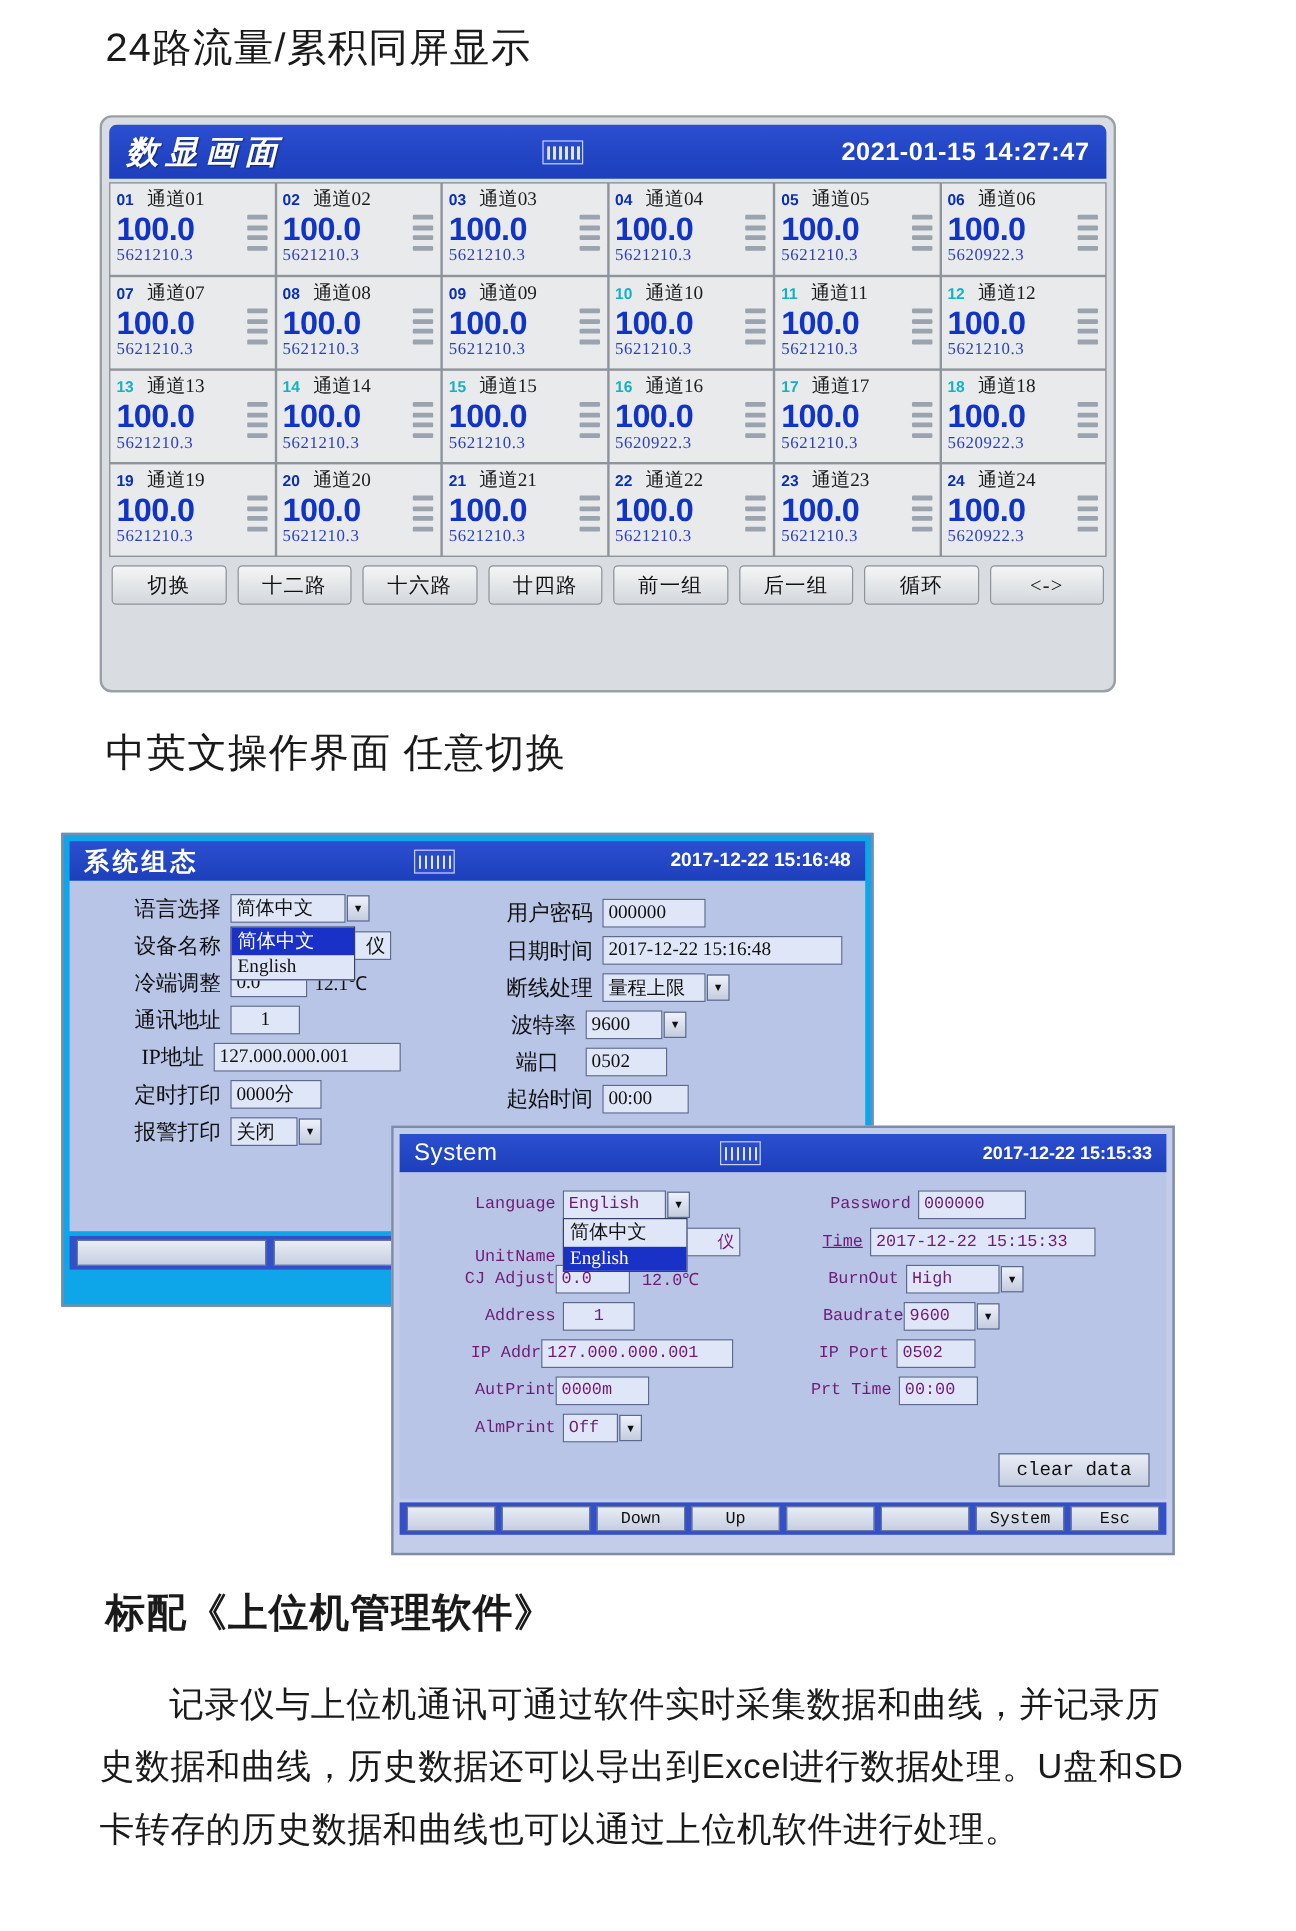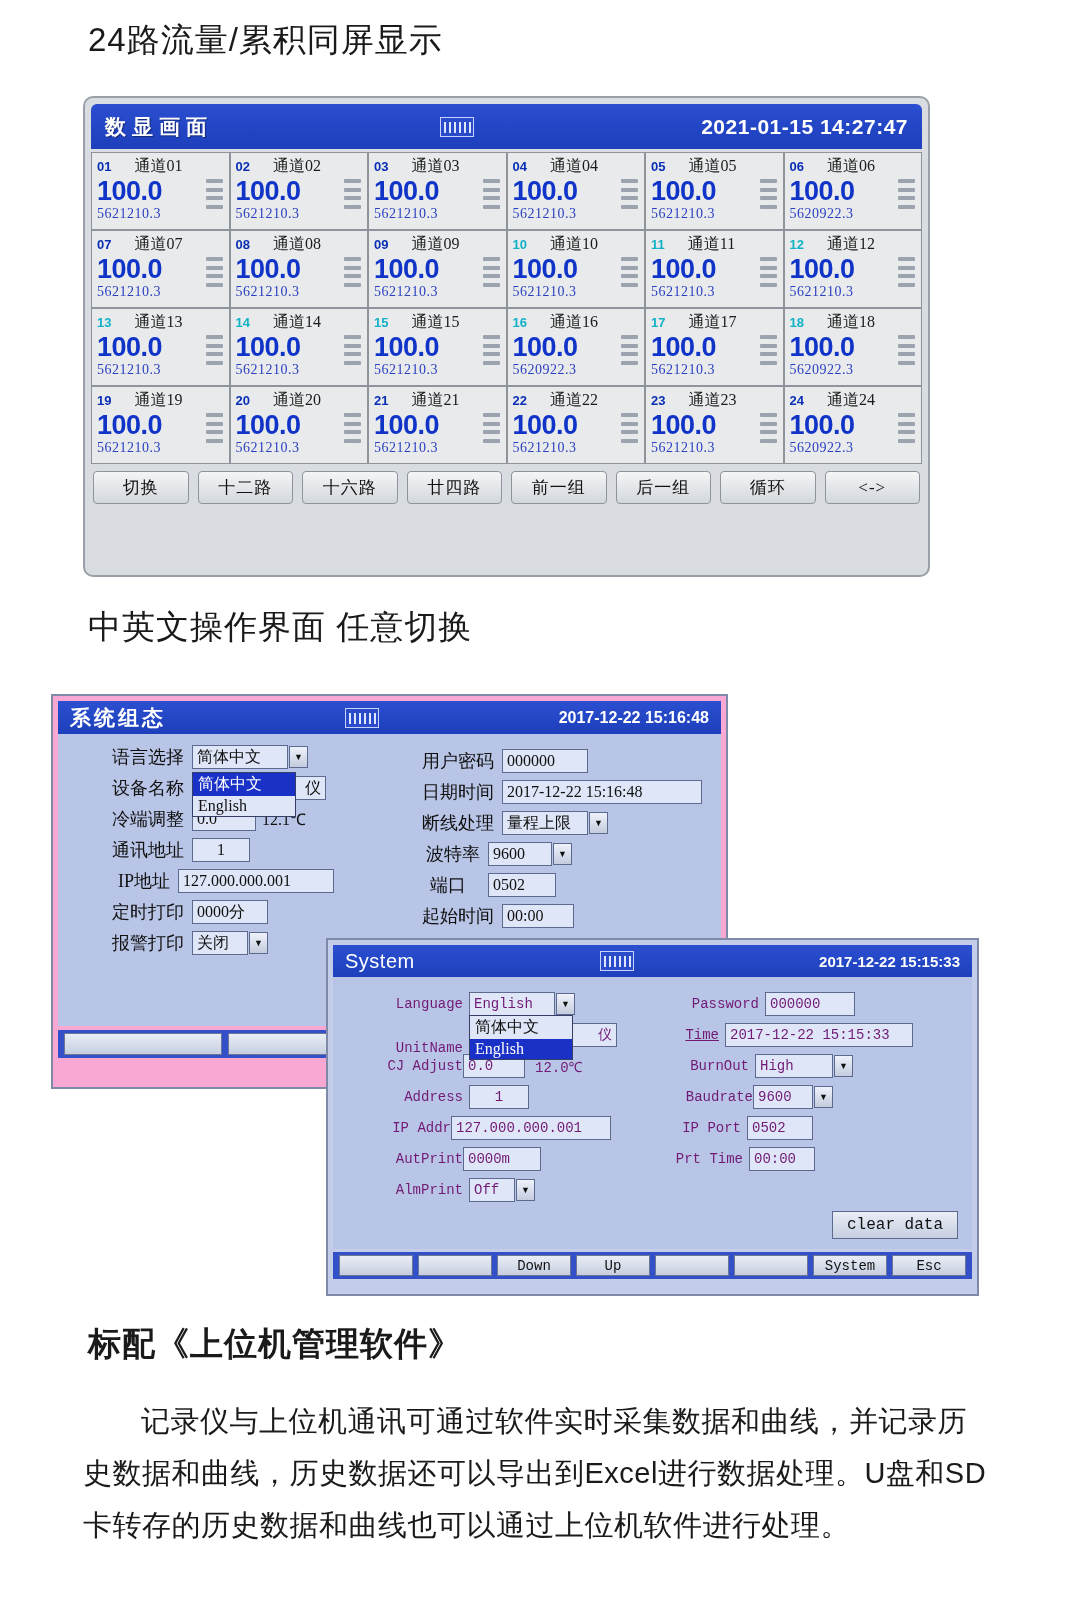--- a/index.html
+++ b/index.html
@@ -36,23 +36,24 @@
   }
   .dev1-title {
     height:45px;
     background:linear-gradient(to bottom,#2b4fd0 0%,#2346c6 50%,#1d3fbb 100%);
     border-radius:6px 6px 0 0;
     display:flex; align-items:center;
     padding:0 14px;
     color:#fff;
   }
   .dev1-title .t-left {
-    font-size:21px; font-weight:700;
+    font-size:27px; font-weight:700;
     letter-spacing:6px;
     text-shadow:1px 1px 1px rgba(0,0,0,.4);
+    font-style:italic;
   }
   .dev1-title .t-mid {
     flex:1; text-align:center;
   }
   .wave-icon {
     display:inline-block;
     width:34px; height:20px;
     border:1px solid #c8d2ff;
     background:#2a4ccb;
     position:relative;
@@ -80,21 +81,21 @@
     background:#8d949c;
     border:1px solid #8d949c;
   }
   .cell {
     background:#e8eaec;
     position:relative;
     padding:3px 5px 2px 5px;
     overflow:hidden;
   }
   .cell-head {
-    display:flex; align-items:baseline; gap:23px;
+    display:flex; align-items:baseline; gap:11px;
     height:20px;
   }
   .cell-num {
     font-size:13px; font-weight:700;
     color:#0a2fb5;
   }
   .cell-num.cyan { color:#12b2c6; }
   .cell-name {
     font-size:16px; color:#1b1b1b;
     font-family:"Liberation Serif", serif;
@@ -143,21 +144,21 @@
     font-family:"Liberation Serif", serif;
     color:#111;
     letter-spacing:1px;
   }
 
   
   .device2 {
     position:absolute;
     left:51px; top:694px;
     width:677px; height:395px;
-    background:#f9a8d4;
+    background:#0ea5e9;
     border:2px solid #7f8aa8;
     padding:5px;
   }
   .dev2-title {
     height:33px;
     background:linear-gradient(to bottom,#2b4fd0,#1d3fbb);
     display:flex; align-items:center;
     padding:0 12px;
     color:#fff;
   }

